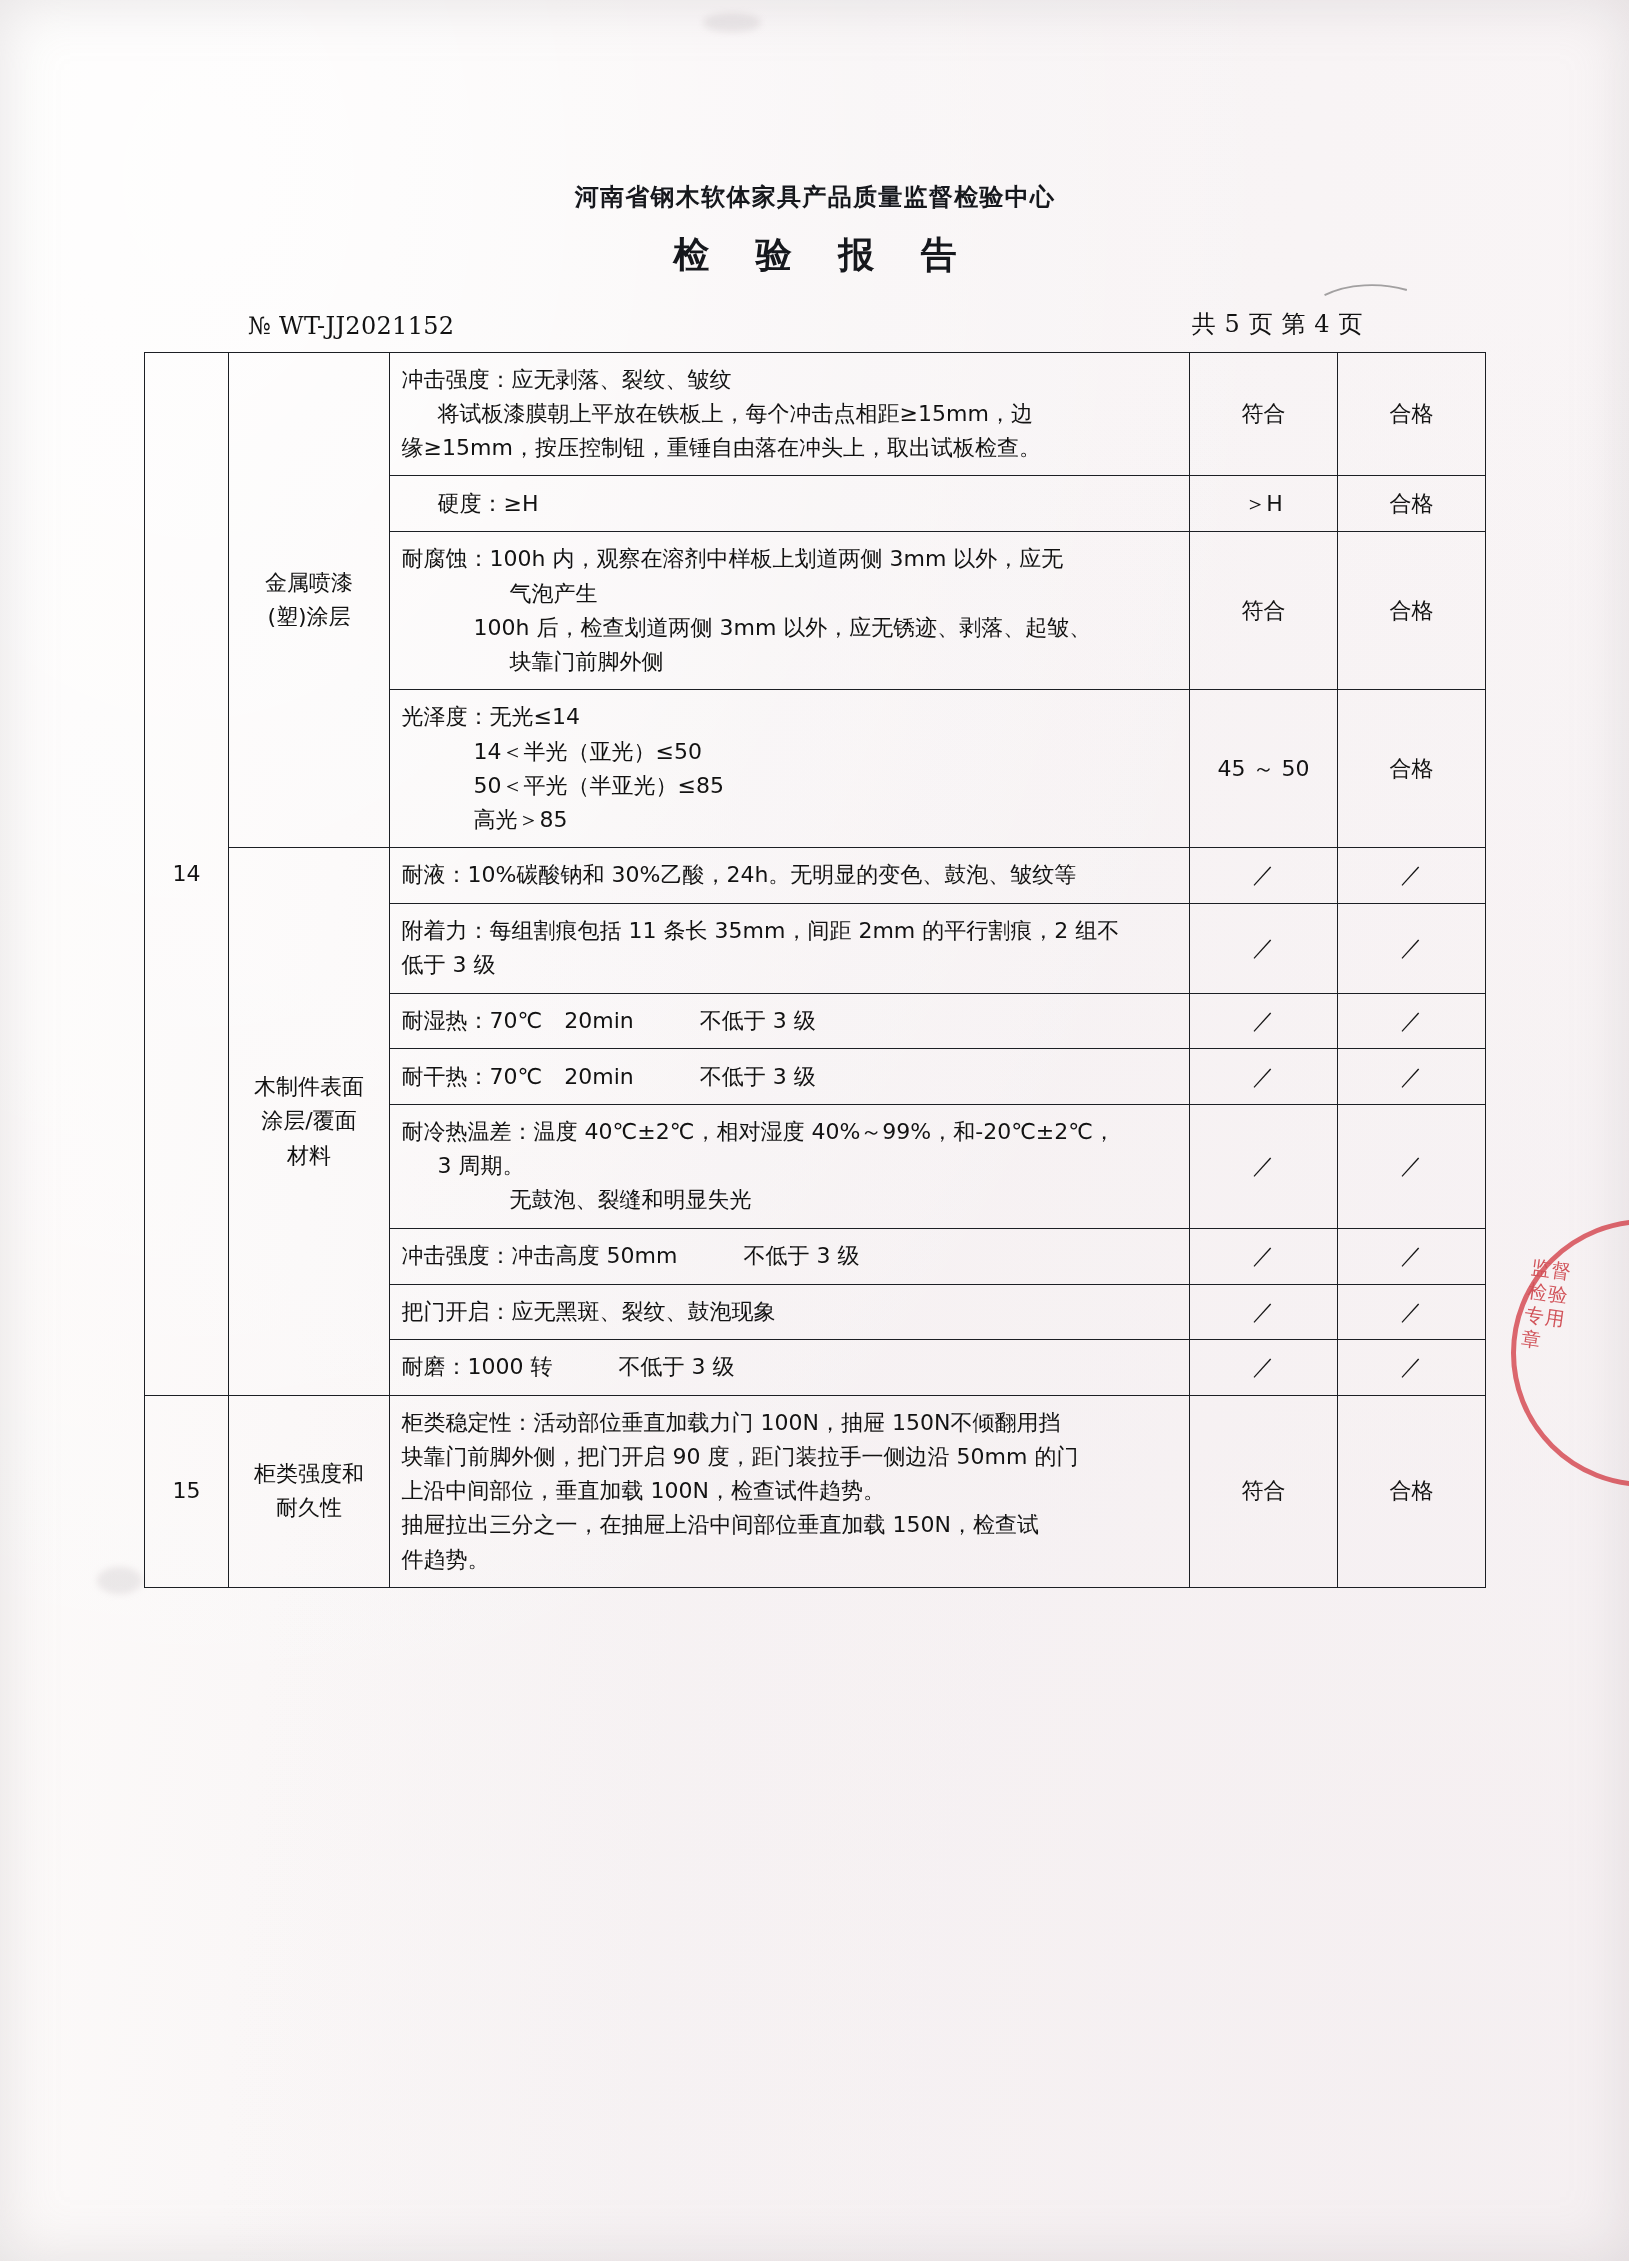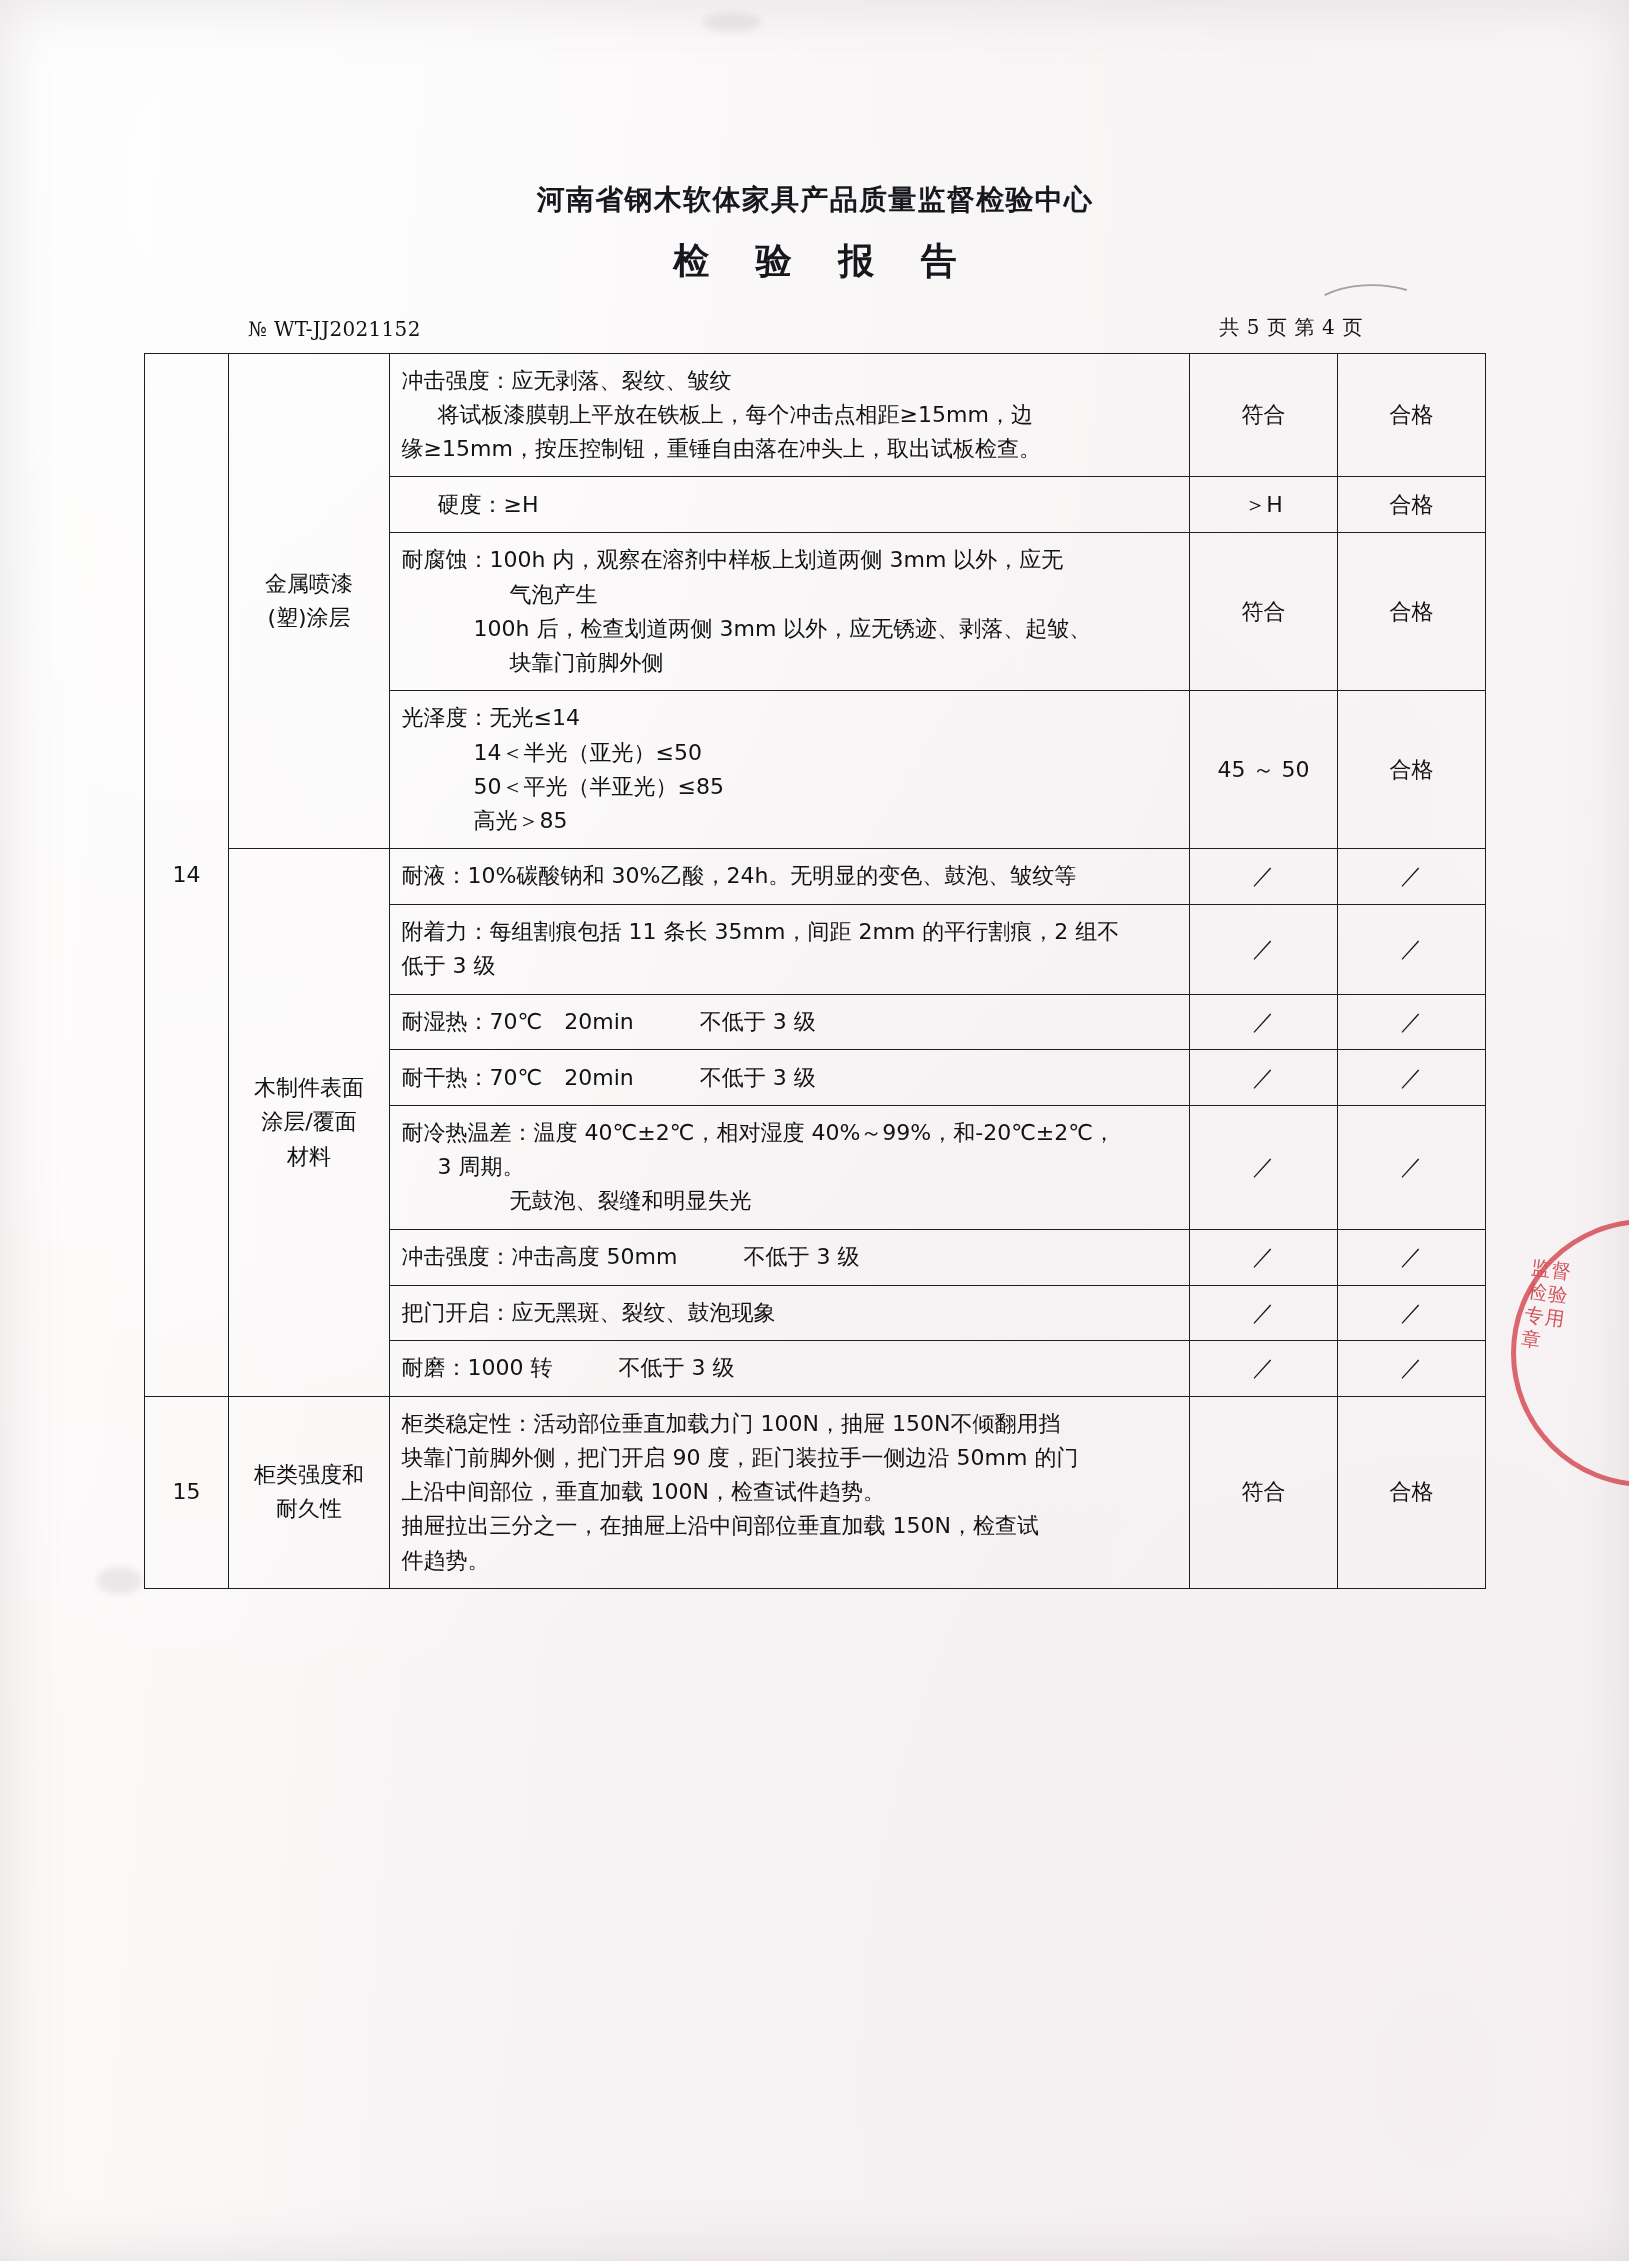--- a/index.html
+++ b/index.html
@@ -39,41 +39,41 @@
     z-index: 2;
   }
 
   .title-block {
     text-align: center;
     padding-top: 181px;
   }
   .report-org {
     font-family: "DejaVu Serif", "Liberation Serif", serif;
     font-weight: 700;
-    font-size: 28px;
+    font-size: 24px;
     letter-spacing: 1.3px;
     color: #16181d;
   }
   .report-title {
     font-family: "DejaVu Serif", "Liberation Serif", serif;
     font-weight: 700;
     font-size: 36px;
     letter-spacing: 17px;
     margin-top: 18px;
     padding-left: 17px;
     color: #16181d;
   }
 
   .meta-row {
     display: flex;
     justify-content: space-between;
     align-items: flex-end;
     margin: 28px auto 0 auto;
     width: 1328px;
-    font-size: 20px;
+    font-size: 24px;
     font-family: "DejaVu Serif", "Liberation Serif", serif;
   }
   .meta-no {
     padding-left: 97px;
     letter-spacing: 0.3px;
   }
   .meta-pages {
     padding-right: 116px;
     letter-spacing: 0.6px;
   }

